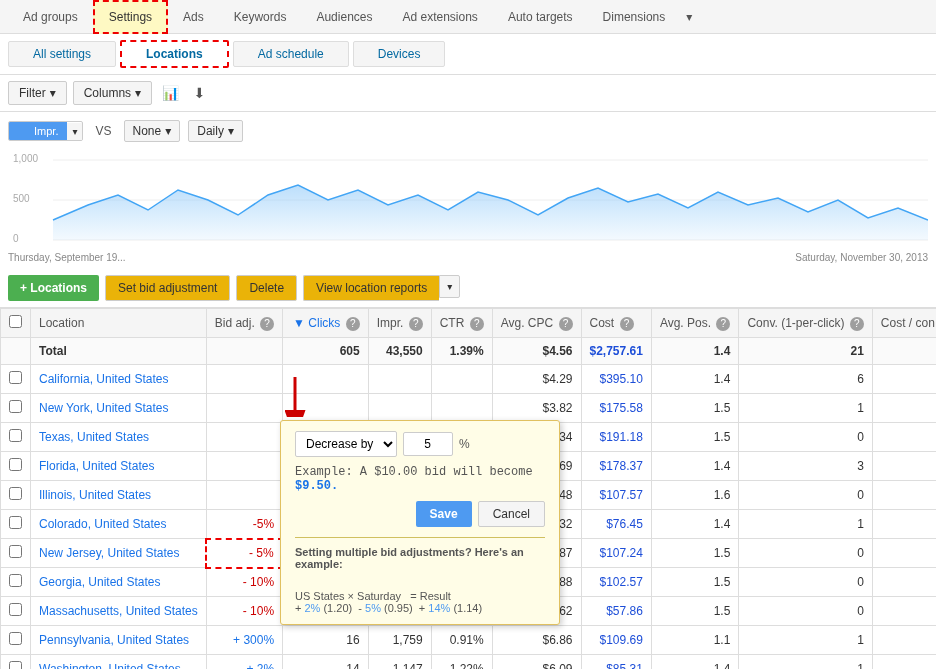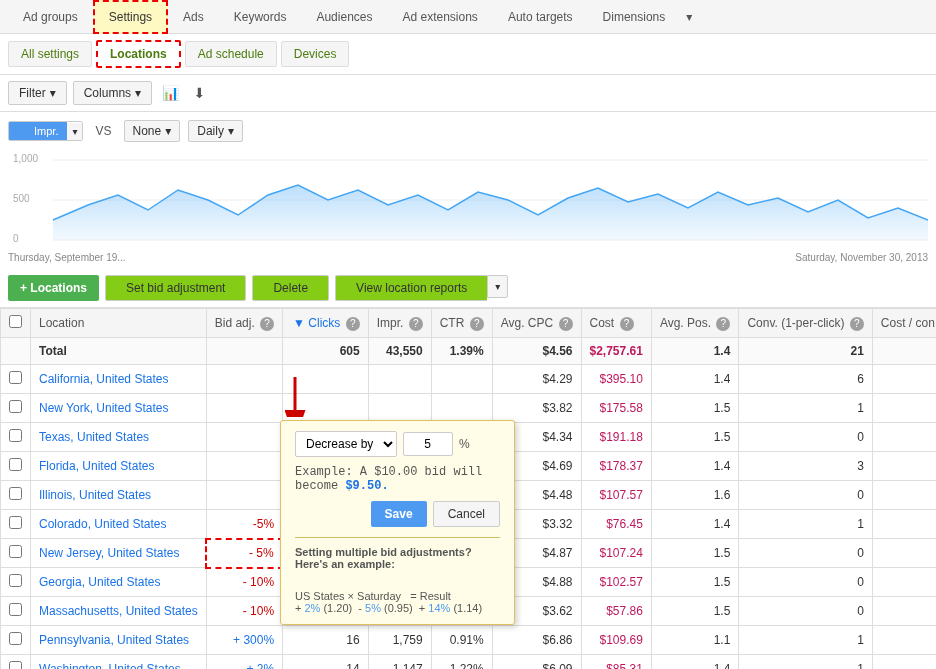--- a/index.html
+++ b/index.html
@@ -6,21 +6,21 @@
     body { font-family: Arial, sans-serif; font-size: 12px; color: #333; background: #fff; width: 936px; overflow-x: hidden; }
 
     
     .top-tabs { display: flex; align-items: center; border-bottom: 1px solid #ddd; background: #f5f5f5; padding: 0 8px; }
     .top-tab { padding: 8px 14px; cursor: pointer; color: #555; font-size: 12px; border: 1px solid transparent; margin-bottom: -1px; }
     .top-tab.highlighted { border: 2px dashed #e00; color: #333; background: #fff; }
     .top-tab-more { padding: 8px 6px; cursor: pointer; color: #555; }
 
     
     .sub-tabs { display: flex; align-items: center; padding: 6px 8px; border-bottom: 1px solid #ddd; background: #fff; }
-    .sub-tab { padding: 5px 12px; cursor: pointer; color: #4d7c0f; font-size: 12px; border: 1px solid #ddd; margin-right: 4px; border-radius: 2px; background: #f5f5f5; }
+    .sub-tab { padding: 5px 24px; cursor: pointer; color: #0369a1; font-size: 12px; border: 1px solid #ddd; margin-right: 4px; border-radius: 2px; background: #f5f5f5; }
 
     
     .toolbar { display: flex; align-items: center; padding: 6px 8px; border-bottom: 1px solid #ddd; gap: 6px; }
     .toolbar-btn { padding: 4px 10px; font-size: 12px; border: 1px solid #ccc; border-radius: 2px; background: #f5f5f5; cursor: pointer; color: #333; display: flex; align-items: center; gap: 4px; }
     .toolbar-icon { font-size: 14px; color: #555; cursor: pointer; padding: 4px; }
 
     
     .chart-section { padding: 8px 8px 4px 8px; }
     .chart-controls { display: flex; align-items: center; gap: 8px; margin-bottom: 8px; }
     .chart-pill { display: flex; align-items: center; border: 1px solid #ccc; border-radius: 2px; overflow: hidden; }
@@ -30,41 +30,41 @@
     .dropdown-btn { padding: 3px 8px; font-size: 12px; border: 1px solid #ccc; border-radius: 2px; background: #f5f5f5; cursor: pointer; display: flex; align-items: center; gap: 4px; }
 
     
     .chart-wrapper { position: relative; height: 100px; }
     .chart-wrapper svg { width: 100%; height: 100%; }
     .chart-dates { display: flex; justify-content: space-between; font-size: 10px; color: #888; padding: 2px 0; }
 
     
     .action-bar { display: flex; align-items: center; padding: 6px 8px; gap: 6px; border-bottom: 1px solid #ddd; }
     .add-btn { padding: 6px 12px; background: #4CAF50; color: #fff; border: none; border-radius: 2px; cursor: pointer; font-size: 12px; display: flex; align-items: center; gap: 4px; font-weight: bold; }
-    .action-btn { padding: 5px 20px; font-size: 12px; border: 1px solid #ccc; border-radius: 2px; background: #84cc16; cursor: pointer; color: #333; }
+    .action-btn { padding: 5px 12px; font-size: 12px; border: 1px solid #ccc; border-radius: 2px; background: #eab308; cursor: pointer; color: #333; }
     .dropdown-action { display: flex; align-items: flex-start; }
     .dropdown-action .action-btn { border-radius: 2px 0 0 2px; border-right: none; }
     .dropdown-caret { padding: 5px 7px; border: 1px solid #ccc; border-radius: 0 2px 2px 0; background: #f5f5f5; cursor: pointer; font-size: 10px; }
 
     
     .data-table { width: 100%; border-collapse: collapse; font-size: 12px; }
     .data-table th { background: #f5f5f5; border: 1px solid #ddd; padding: 6px 8px; text-align: left; font-weight: normal; color: #555; white-space: nowrap; cursor: pointer; }
     .data-table th.sorted { color: #1a73e8; }
     .data-table th .sort-arrow { display: inline-block; margin-left: 2px; color: #1a73e8; }
     .data-table td { border: 1px solid #ddd; padding: 6px 8px; vertical-align: middle; white-space: nowrap; }
     .data-table tr.total-row td { font-weight: bold; background: #fafafa; }
     .data-table .location-link { color: #1a73e8; text-decoration: none; cursor: pointer; }
     .data-table .bid-adj { color: #555; text-align: right; }
     .data-table .bid-adj.red { color: #c00; }
     .data-table .bid-adj.blue { color: #1a73e8; }
     .data-table .num { text-align: right; }
-    .data-table .cost { color: #be185d; text-align: right; }
+    .data-table .cost { color: #1d4ed8; text-align: right; }
     .checkbox-col { width: 24px; text-align: center; }
     .help-icon { display: inline-block; width: 14px; height: 14px; border-radius: 50%; background: #9e9e9e; color: #fff; text-align: center; line-height: 14px; font-size: 10px; margin-left: 2px; cursor: pointer; }
-    .bid-popup { position: absolute; top: 10px; left: 60px; z-index: 100; background: #fffde7; border: 1px solid #e0c060; border-radius: 3px; padding: 10px 14px; width: 235px; box-shadow: 2px 2px 6px rgba(0,0,0,0.2); }
+    .bid-popup { position: absolute; top: 10px; left: 60px; z-index: 100; background: #fffde7; border: 1px solid #e0c060; border-radius: 3px; padding: 10px 14px; width: 280px; box-shadow: 2px 2px 6px rgba(0,0,0,0.2); }
     .bid-popup .popup-row { display: flex; align-items: center; gap: 6px; margin-bottom: 8px; }
     .bid-popup select { padding: 4px 6px; font-size: 12px; border: 1px solid #ccc; border-radius: 2px; background: #fff; }
     .bid-popup input[type=number] { width: 50px; padding: 4px 6px; font-size: 12px; border: 1px solid #ccc; border-radius: 2px; text-align: right; }
     .bid-popup .pct { font-size: 12px; color: #555; }
     .bid-popup .example { font-size: 12px; color: #555; margin-bottom: 8px; font-family: Liberation Mono, monospace; }
     .bid-popup .example span.highlight { color: #1a73e8; font-weight: bold; }
     .bid-popup .popup-actions { display: flex; gap: 6px; margin-bottom: 10px; justify-content: flex-end; }
     .bid-popup .save-btn { padding: 5px 14px; background: #4e9af1; color: #fff; border: none; border-radius: 2px; cursor: pointer; font-size: 12px; font-weight: bold; }
     .bid-popup .cancel-btn { padding: 5px 14px; background: #f5f5f5; color: #333; border: 1px solid #ccc; border-radius: 2px; cursor: pointer; font-size: 12px; }
     .bid-popup .info-section { font-size: 11px; color: #555; border-top: 1px solid #d0c060; padding-top: 8px; }

